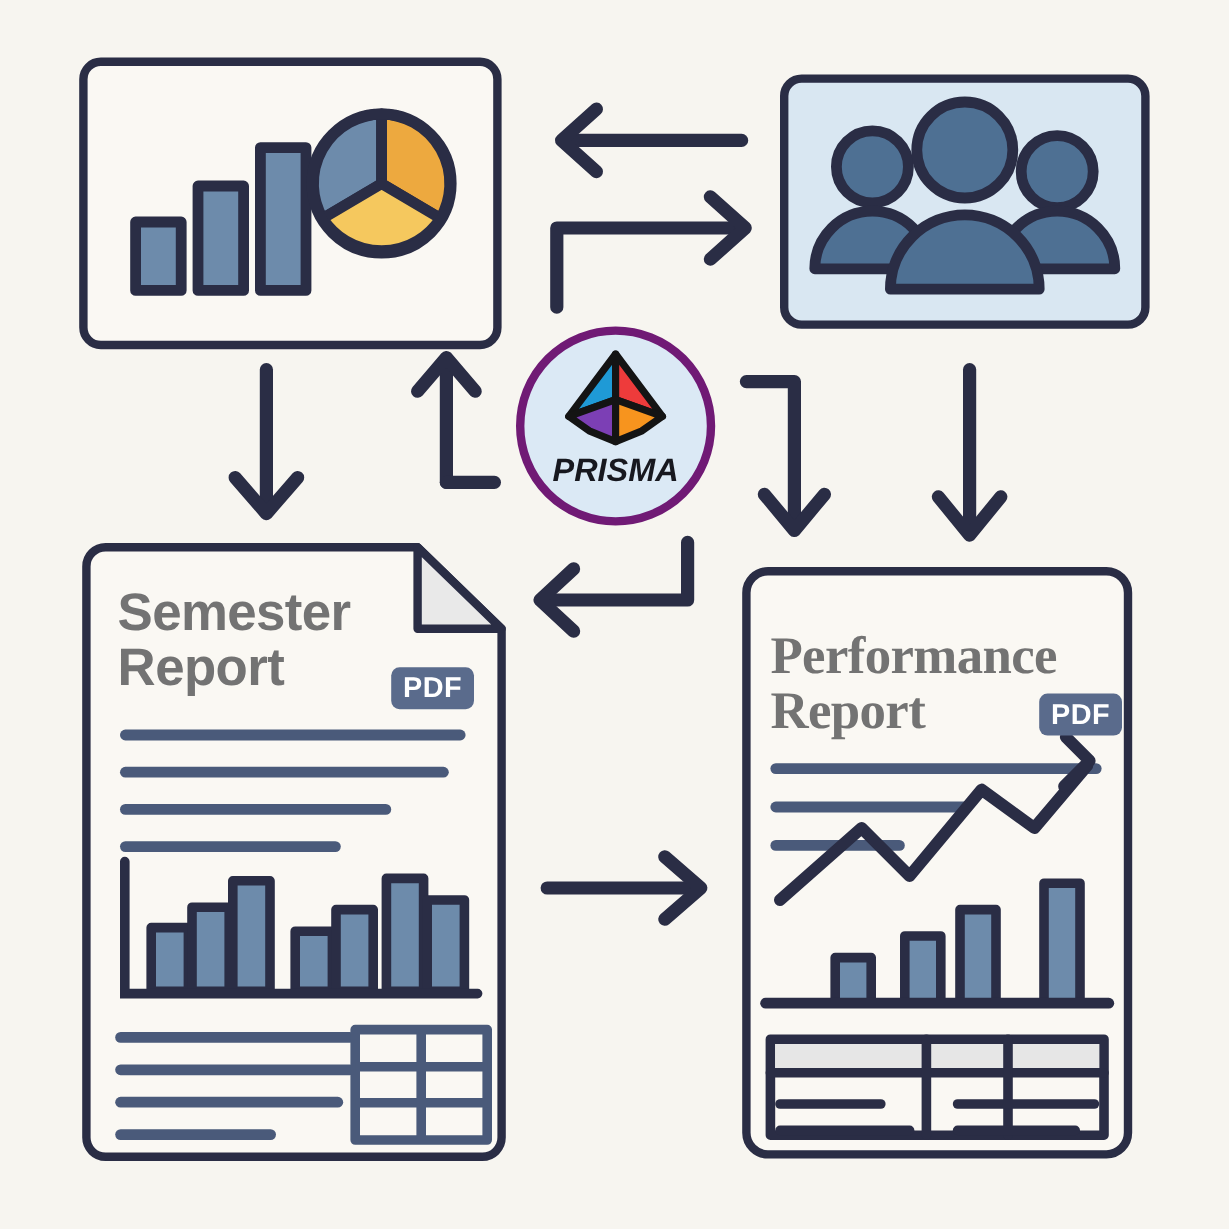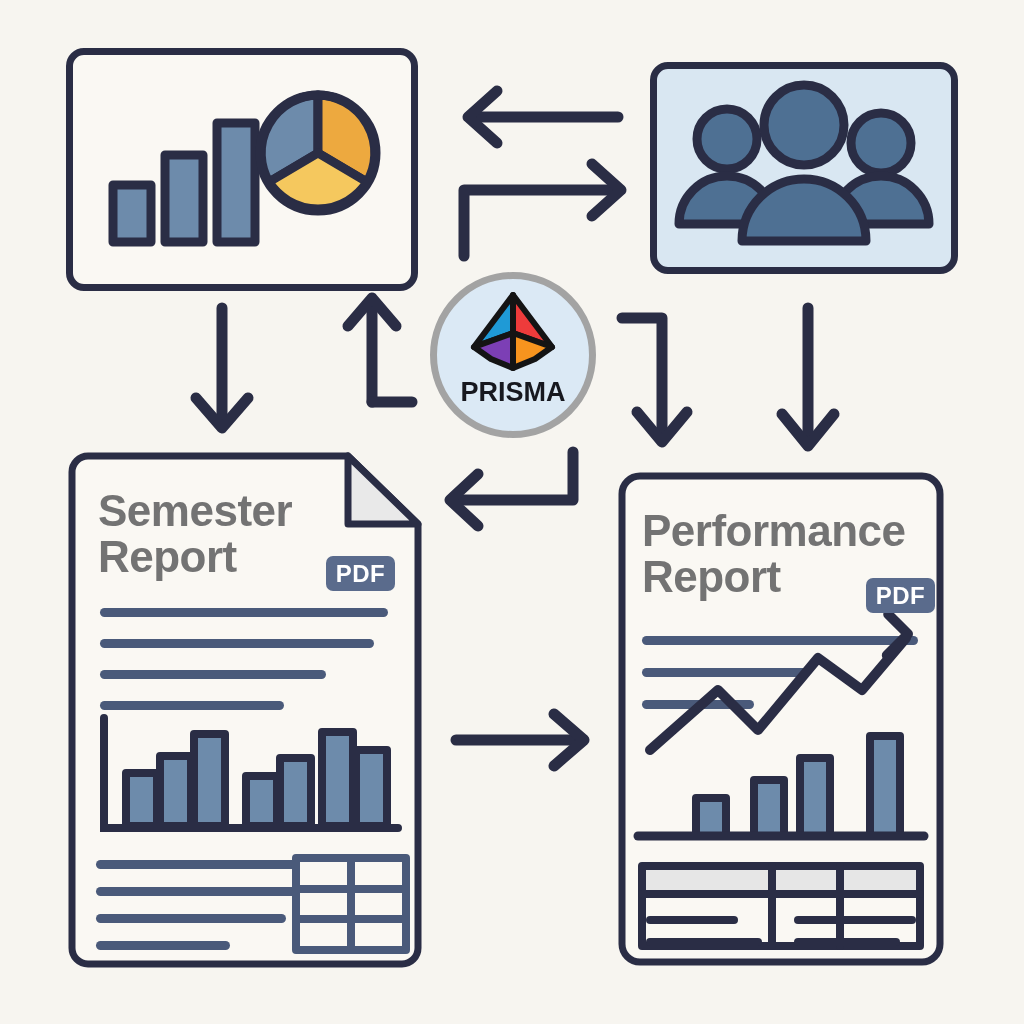--- a/index.html
+++ b/index.html
@@ -55,26 +55,27 @@
     letter-spacing: 0.5px;
   }
 
   
   .hub {
     position: absolute;
     width: 166px;
     height: 166px;
     border-radius: 50%;
     background: #dbe9f5;
-    border: 7px solid #a3a3a3;
+    border: 7px solid #701a75;
     box-sizing: border-box;
     display: flex;
     flex-direction: column;
     align-items: center;
     justify-content: flex-start;
+    font-style: italic;
   }
   .hub-label {
     color: #17181f;
     font-weight: 700;
     font-size: 27px;
     letter-spacing: 0px;
     margin-top: 2px;
   }
 </style>
 </head>
@@ -202,21 +203,21 @@
         <line x1="30" y1="426" x2="308" y2="426" stroke="#2a2d45" stroke-width="8" stroke-linecap="round"></line>
         <line x1="160" y1="398" x2="160" y2="478" stroke="#2a2d45" stroke-width="8" stroke-linecap="round"></line>
         <line x1="228" y1="398" x2="228" y2="478" stroke="#2a2d45" stroke-width="8" stroke-linecap="round"></line>
         <line x1="38" y1="452" x2="122" y2="452" stroke="#2a2d45" stroke-width="8" stroke-linecap="round"></line>
         <line x1="38" y1="474" x2="146" y2="474" stroke="#2a2d45" stroke-width="8" stroke-linecap="round"></line>
         <line x1="186" y1="452" x2="300" y2="452" stroke="#2a2d45" stroke-width="8" stroke-linecap="round"></line>
         <line x1="186" y1="474" x2="284" y2="474" stroke="#2a2d45" stroke-width="8" stroke-linecap="round"></line>
       </g>
     </svg>
 
-    <div class="doc-title" style="left:30px; top:40px; font-size:44px;">Performance
+    <div class="doc-title" style="left:30px; top:56px; font-size:44px;font-family:Liberation Serif, serif;">Performance
 Report</div>
     <div class="pdf-badge" style="left:254px; top:110px; width:69px; height:35px; font-size:24px;">PDF</div>
   </div>
 
   <svg class="abs" style="left:0; top:0;" width="1024" height="1024" viewBox="0 0 1024 1024">
     <g fill="none" stroke="#2a2d45" stroke-width="11" stroke-linecap="round" stroke-linejoin="round">
 
       <g>
         <line x1="618" y1="117" x2="470" y2="117"></line>
         <polyline points="497,91 468,117 497,143"></polyline>

